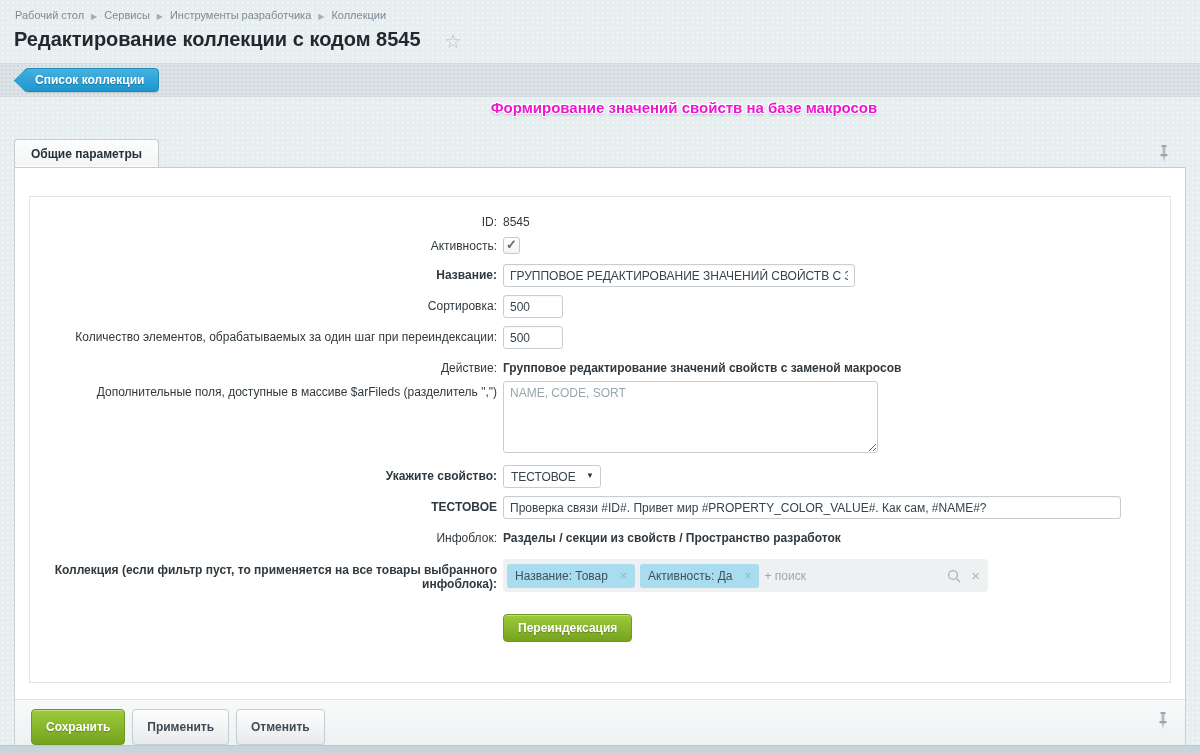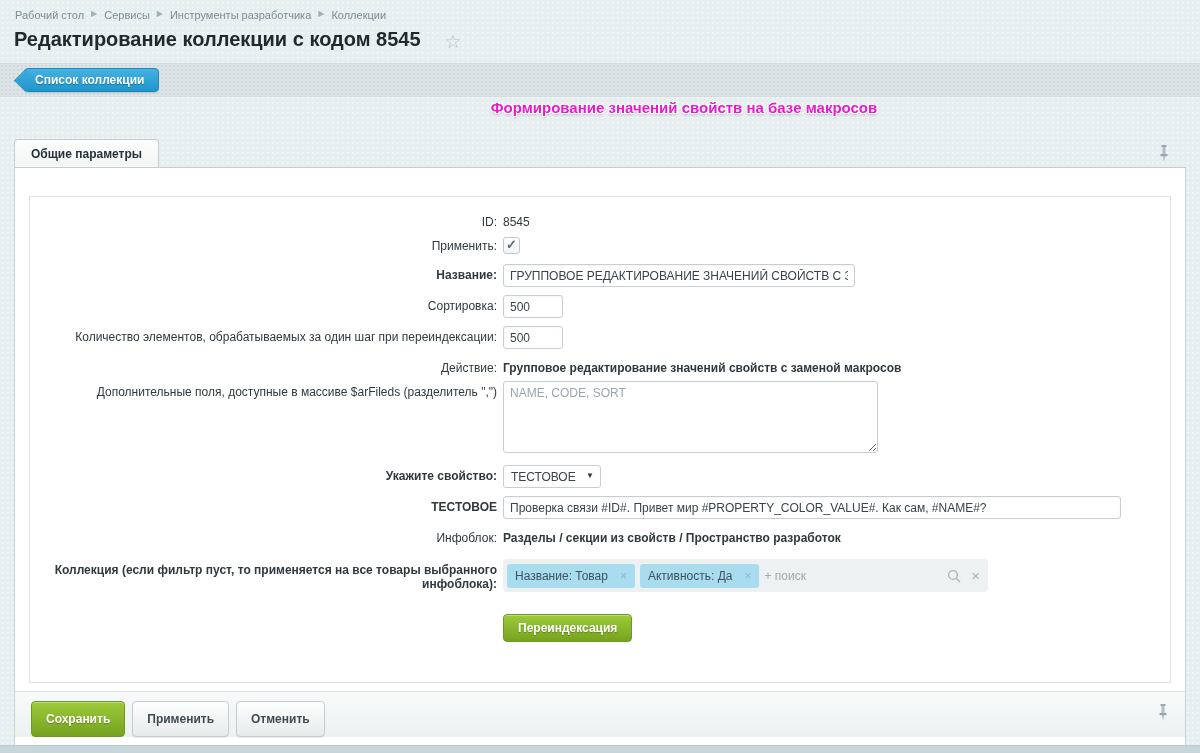--- a/index.html
+++ b/index.html
@@ -7,21 +7,21 @@
   body {
     font-family: "Liberation Sans", sans-serif;
     background: #e7eef0;
     background-image: radial-gradient(rgba(255,255,255,.5) 1px, transparent 1px);
     background-size: 5px 5px;
     position: relative;
     overflow: hidden;
     color: #333;
   }
   
-  .breadcrumb { padding: 9px 0 0 15px; font-size: 11px; color: #7c8b94; display: flex; align-items: flex-start; gap: 7px; }
+  .breadcrumb { padding: 9px 0 0 15px; font-size: 11px; color: #7c8b94; display: flex; align-items: flex-end; gap: 7px; }
   .breadcrumb a { color: #7c8b94; text-decoration: none; cursor: pointer; }
   .crumb-sep { color: #9db0b8; font-size: 8px; }
   
   .page-title-row { padding: 7px 0 0 14px; display: flex; align-items: flex-end; gap: 24px; }
   .page-title { font-size: 20px; font-weight: bold; color: #20292e; }
   .fav-star { color: #b4bfc5; font-size: 19px; line-height: 1; cursor: pointer; }
   
   .toolbar {
     margin-top: 12px; height: 34px;
     background: #dde4e7;
@@ -129,21 +129,21 @@
     font-family: "Liberation Sans", sans-serif;
   }
   .btn-grey {
     display: inline-block; background: linear-gradient(#fefefe, #e7eaeb);
     border: 1px solid #c6cdd1; border-radius: 4px; color: #3f4b54; font-weight: bold;
     font-size: 12px; padding: 6px 14px; cursor: pointer;
     box-shadow: 0 1px 1px rgba(0,0,0,.08); font-family: "Liberation Sans", sans-serif;
   }
   
   .card-footer {
-    position: absolute; left: 0; right: 0; bottom: 16px; height: 46px;
+    position: absolute; left: 0; right: 0; bottom: 8px; height: 46px;
     background: linear-gradient(#f8fafa, #edf1f2);
     border-top: 1px solid #dde3e5; padding: 9px 0 0 16px;
     display: flex; gap: 7px;
   }
   .pin-bottom { position: absolute; right: 16px; top: 12px; }
   
   .bottom-strip { position: absolute; left: 0; right: 0; bottom: 0; height: 8px; background: #c6d5da; border-top: 1px solid #b9cad0; }
 </style>
 </head>
 <body>
@@ -189,21 +189,21 @@
   <div class="card-body">
 
     <div class="fieldset">
 
       <div class="frow tight">
         <div class="fl">ID:</div>
         <div class="fv">8545</div>
       </div>
 
       <div class="frow tight">
-        <div class="fl">Применить:</div>
+        <div class="fl">Активность:</div>
         <div><input type="checkbox" checked="checked" style=""></div>
       </div>
 
       <div class="frow">
         <div class="fl b">Название:</div>
         <div><input type="text" class="w-name" value="ГРУППОВОЕ РЕДАКТИРОВАНИЕ ЗНАЧЕНИЙ СВОЙСТВ С ЗА" style=""></div>
       </div>
 
       <div class="frow">
         <div class="fl">Сортировка:</div>

